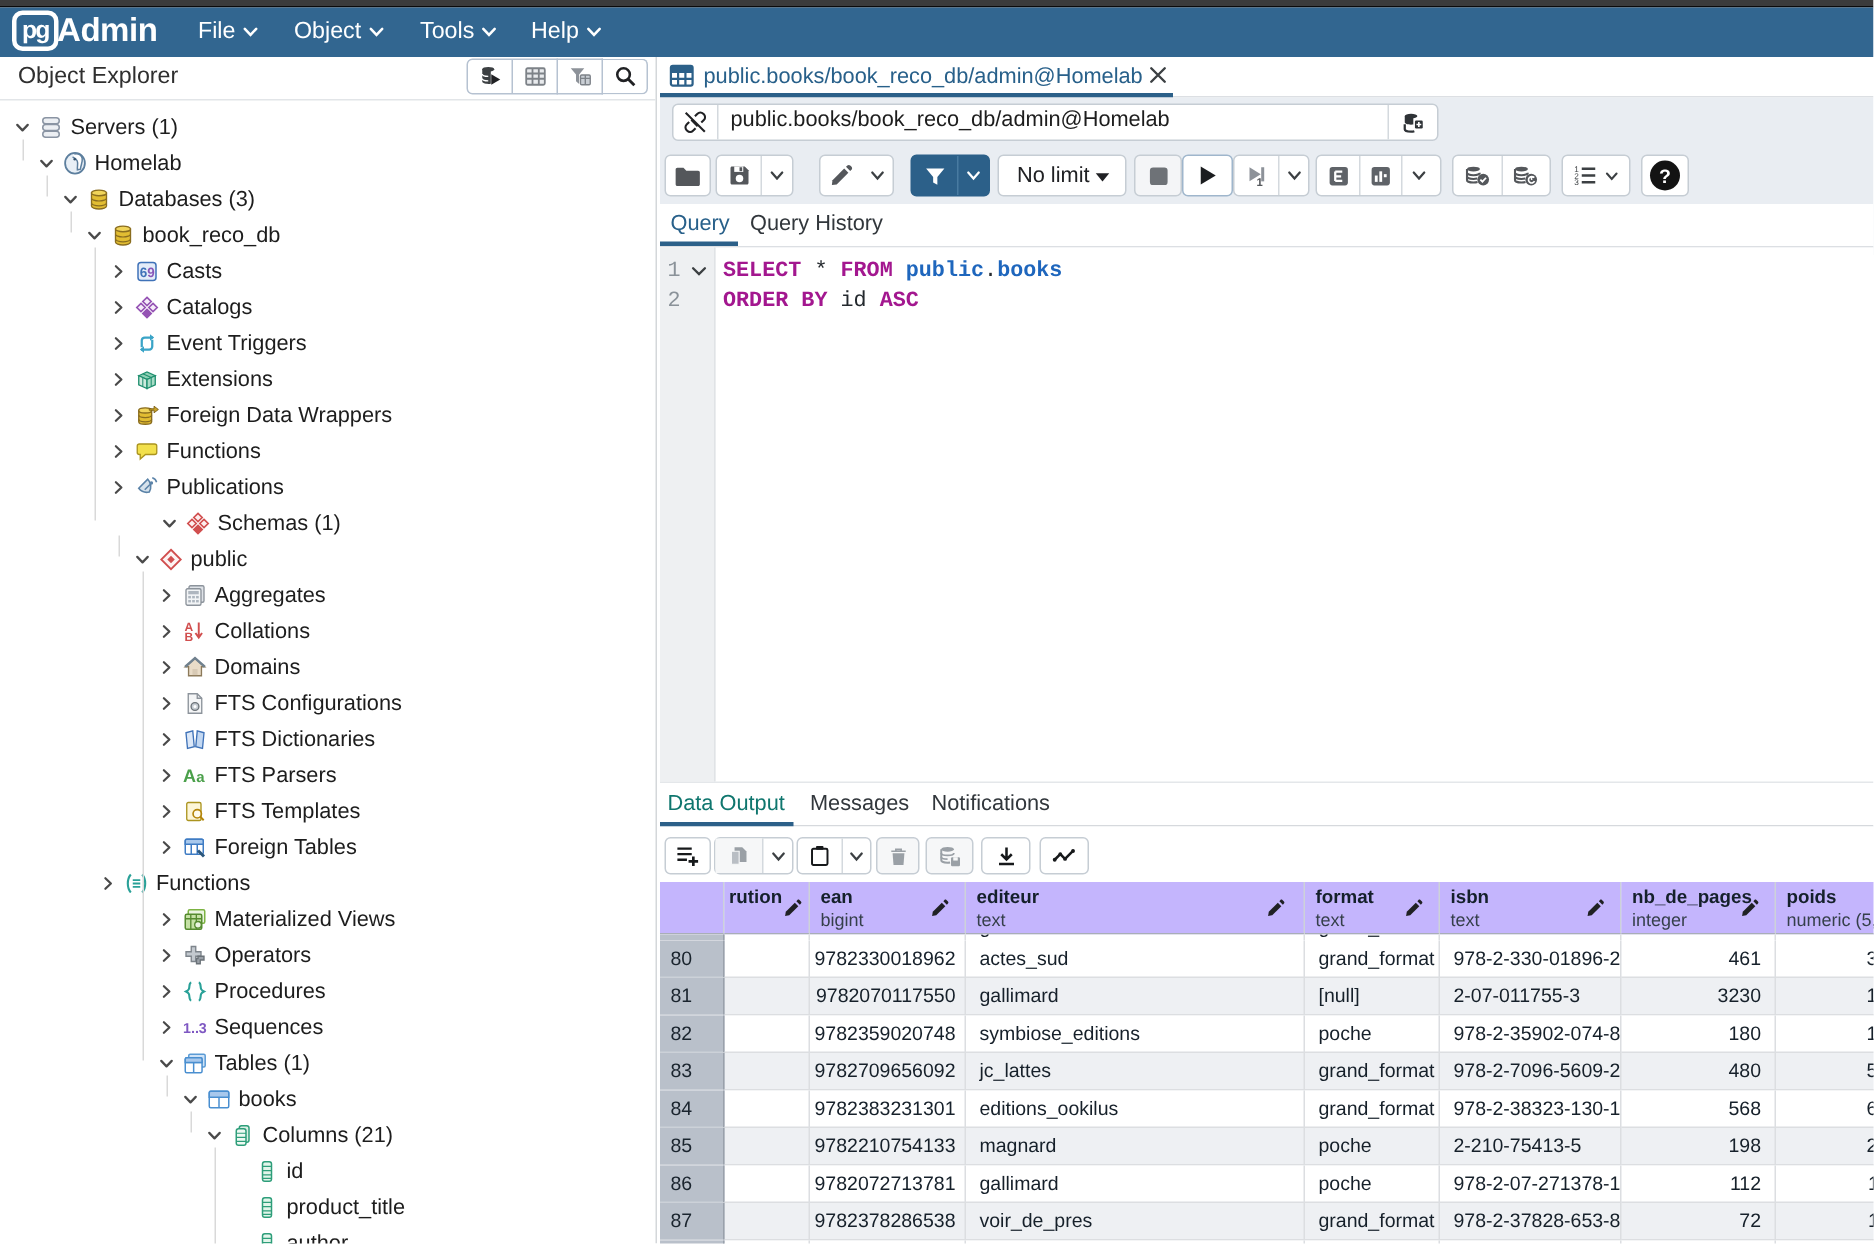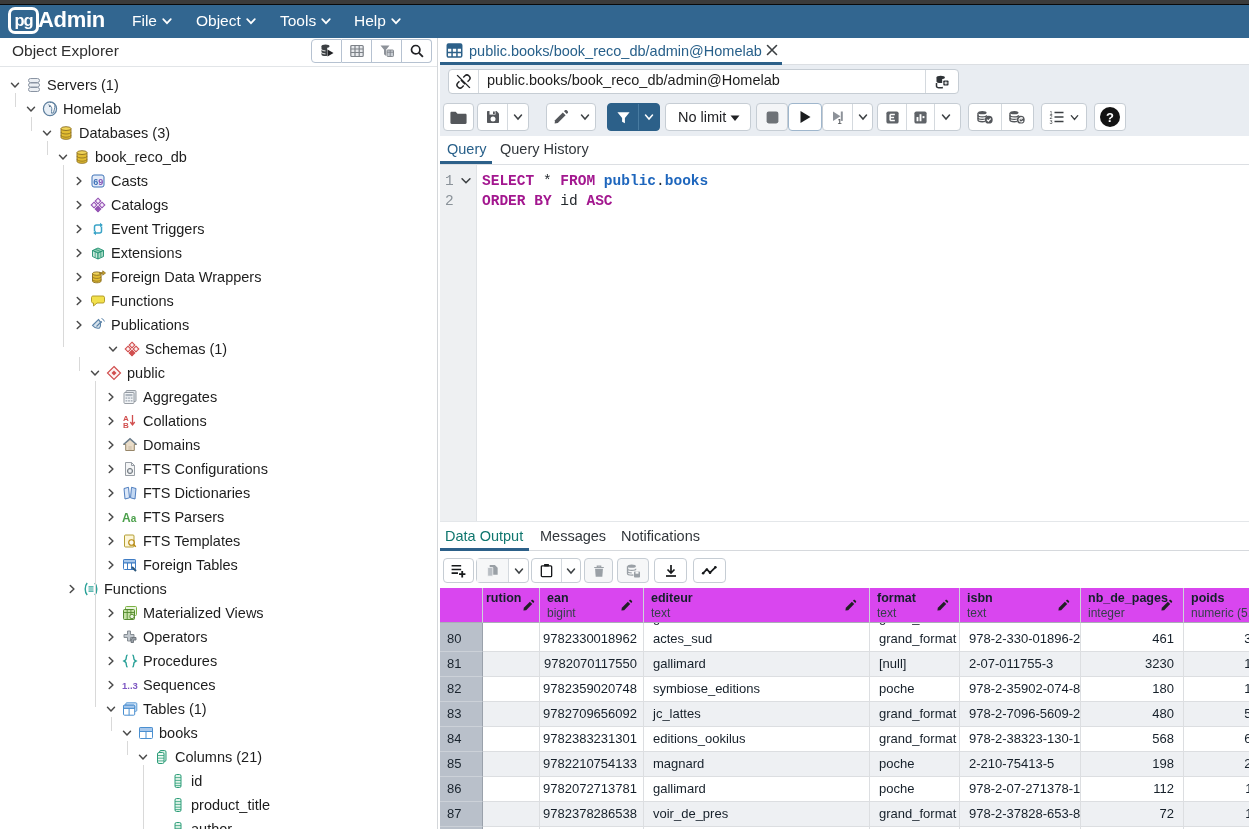--- a/index.html
+++ b/index.html
@@ -42,21 +42,21 @@
 #gutter{position:absolute;left:0;top:0;width:37px;height:356px;background:#eef0f2;border-right:1px solid #e0e3e6;box-sizing:border-box}
 .cm{font-family:"Liberation Mono",monospace;font-size:14.5px;line-height:19.5px;white-space:pre}
 .k{color:#a3178f;font-weight:bold}
 .v{color:#1e66bd;font-weight:bold}
 .p{color:#24292e;font-weight:normal}
 
 #dotabs{position:absolute;left:0;top:485px;width:809px;height:28px;background:#fff;border-bottom:1px solid #d6d9dd;box-sizing:border-box}
 #dobar{position:absolute;left:0;top:513px;width:809px;height:37px;background:#fff}
 #grid{position:absolute;left:0;top:550px;width:830px;height:241px;overflow:visible;font-size:13px;color:#16202a}
 .hrow{position:absolute;left:0;top:0;height:35px;display:flex}
-.hc{background:#d946ef;border-right:1px solid #cdd2d9;border-bottom:1px solid #a9aeb7;box-sizing:border-box;position:relative;padding:2px 0 0 7px;overflow:hidden}
+.hc{background:#c4b5fd;border-right:1px solid #cdd2d9;border-bottom:1px solid #a9aeb7;box-sizing:border-box;position:relative;padding:2px 0 0 7px;overflow:hidden}
 .hn{font-weight:bold;font-size:12.5px;color:#15202b;line-height:16px}
 .ht{font-size:12px;color:#353f4a;line-height:14px}
 .hpencil{position:absolute;top:11px}
 .drow{position:absolute;left:0;height:25px;display:flex}
 .dc{border-right:1px solid #dcdee1;border-bottom:1px solid #dcdee1;box-sizing:border-box;padding:0 9px;line-height:24px;overflow:hidden;white-space:nowrap}
 .rn{background:#b9c0ca;border-right:1px solid #9aa1ab;border-bottom:1px solid #ccd1d8;box-sizing:border-box;padding-left:7px;line-height:24px;font-size:13px;color:#1a242e}
 .num{text-align:right}
 </style></head>
 <body>
 <svg width="0" height="0" style="position:absolute">

